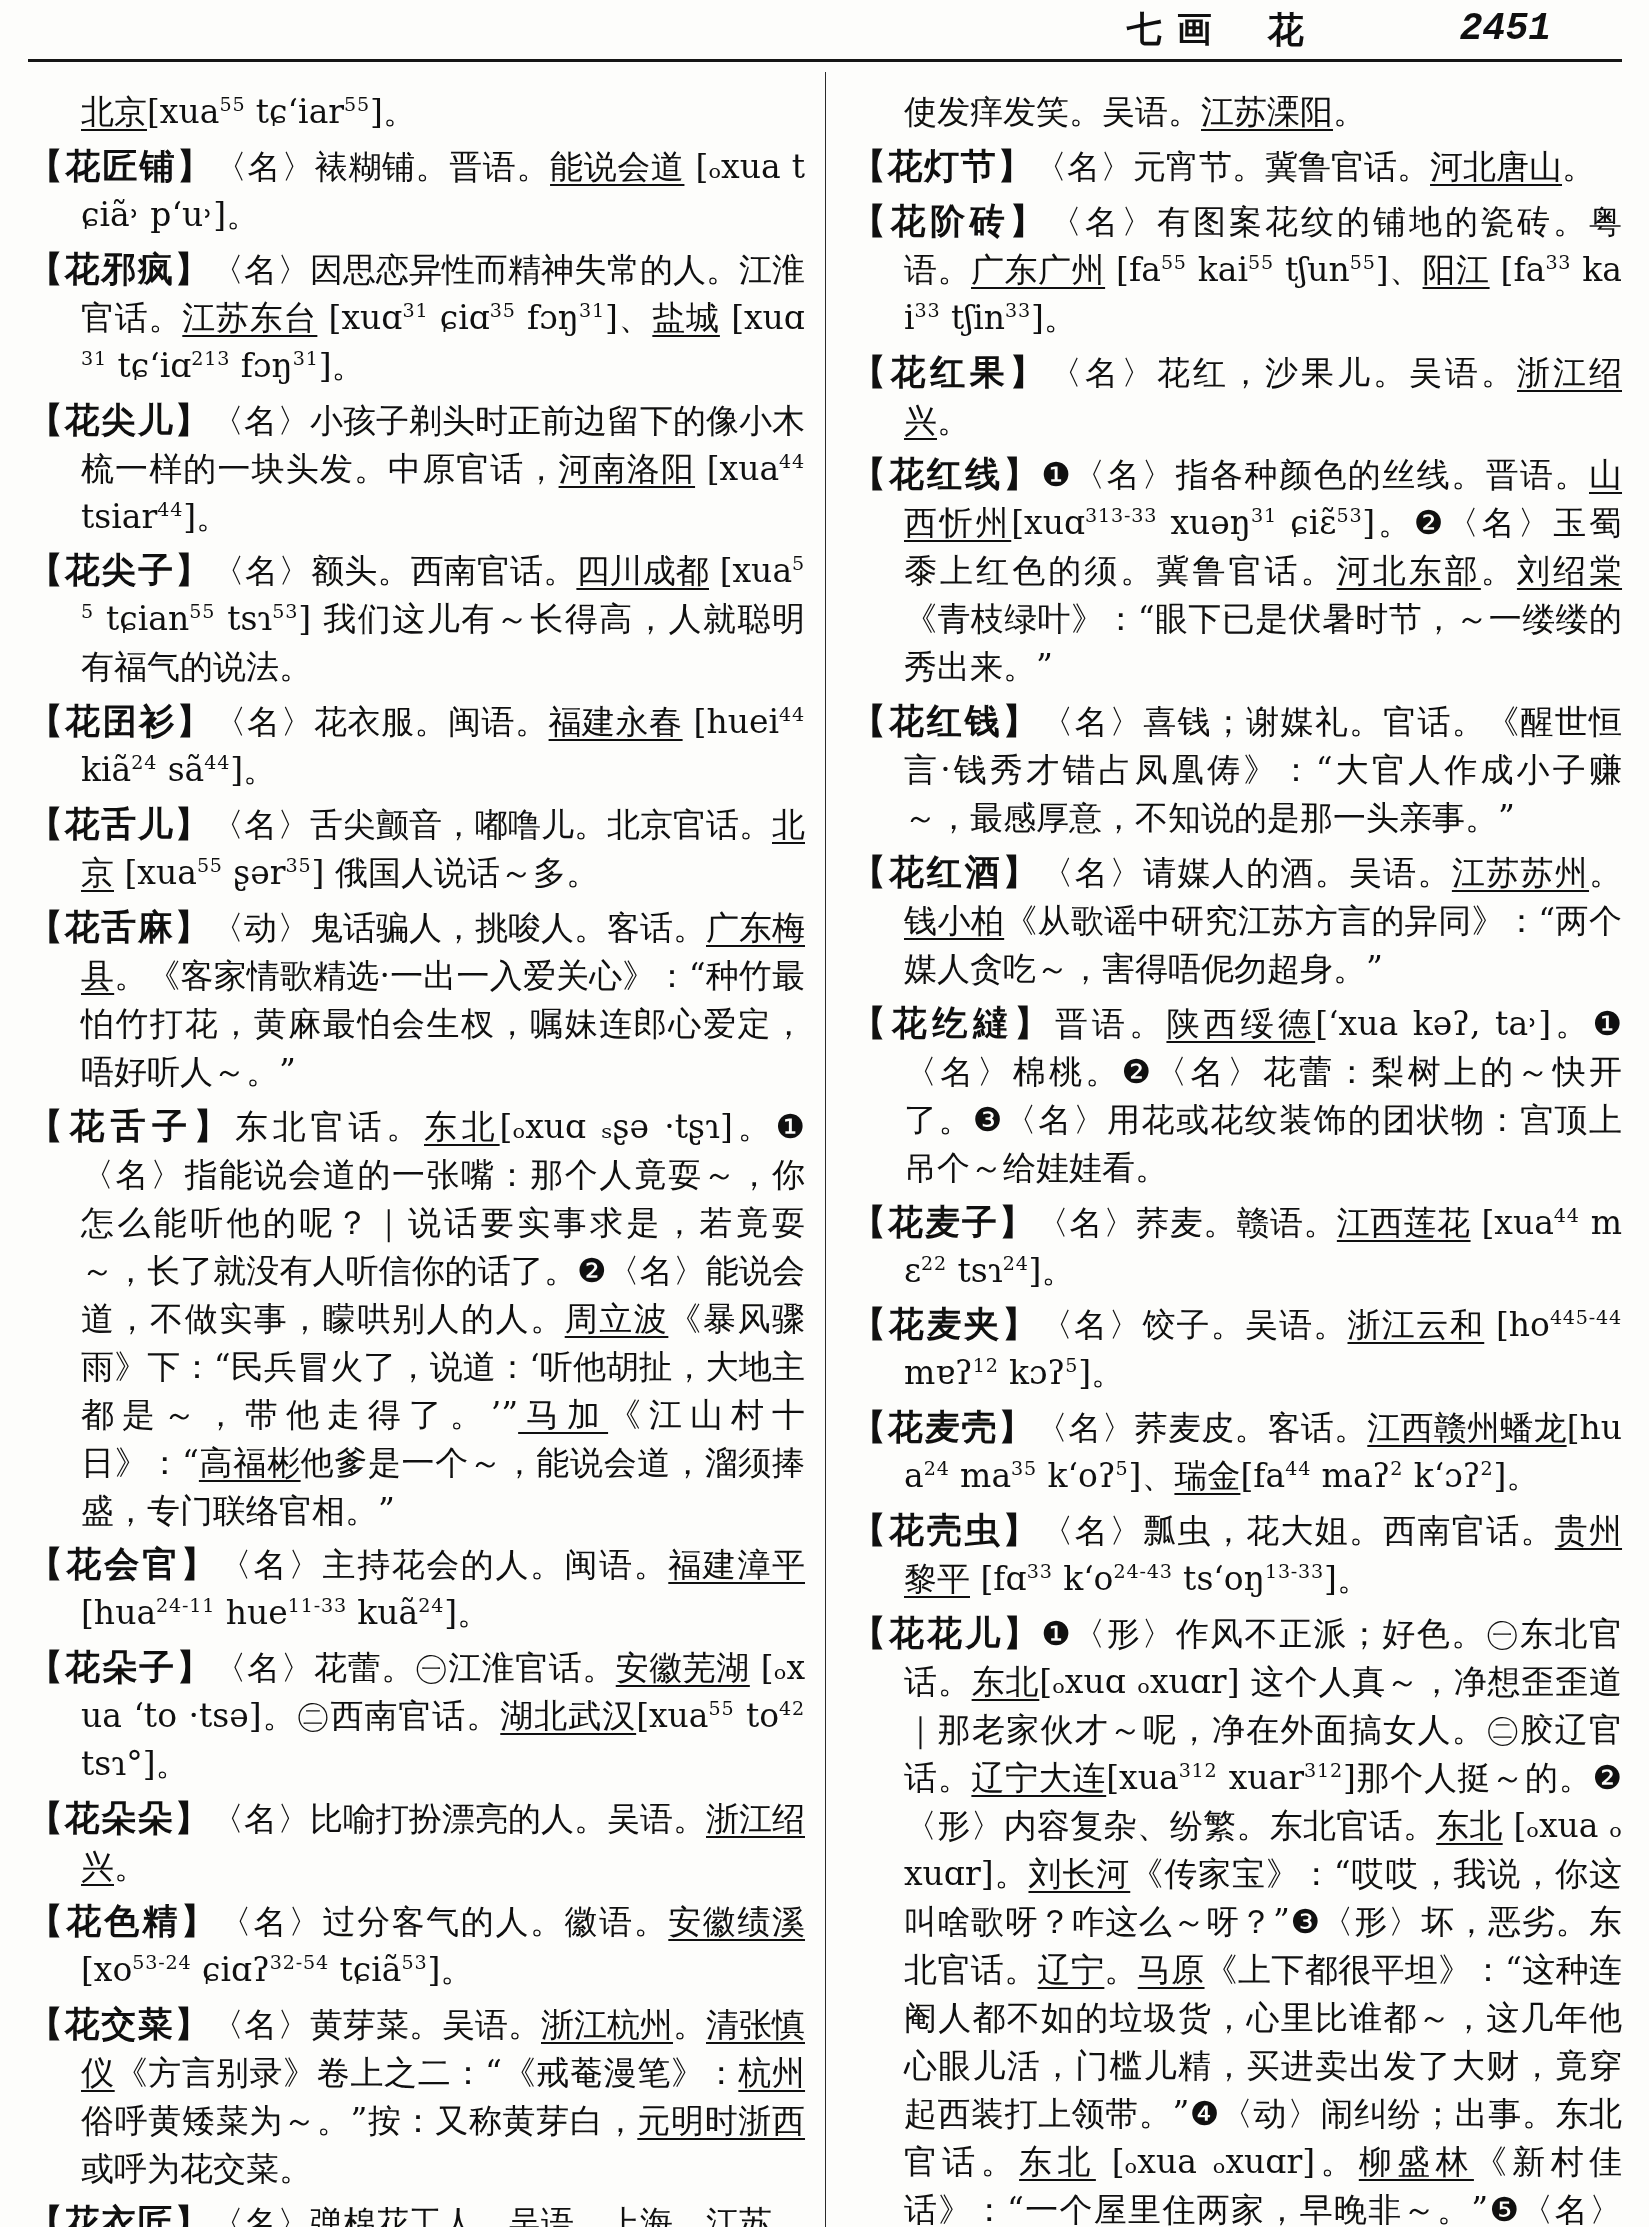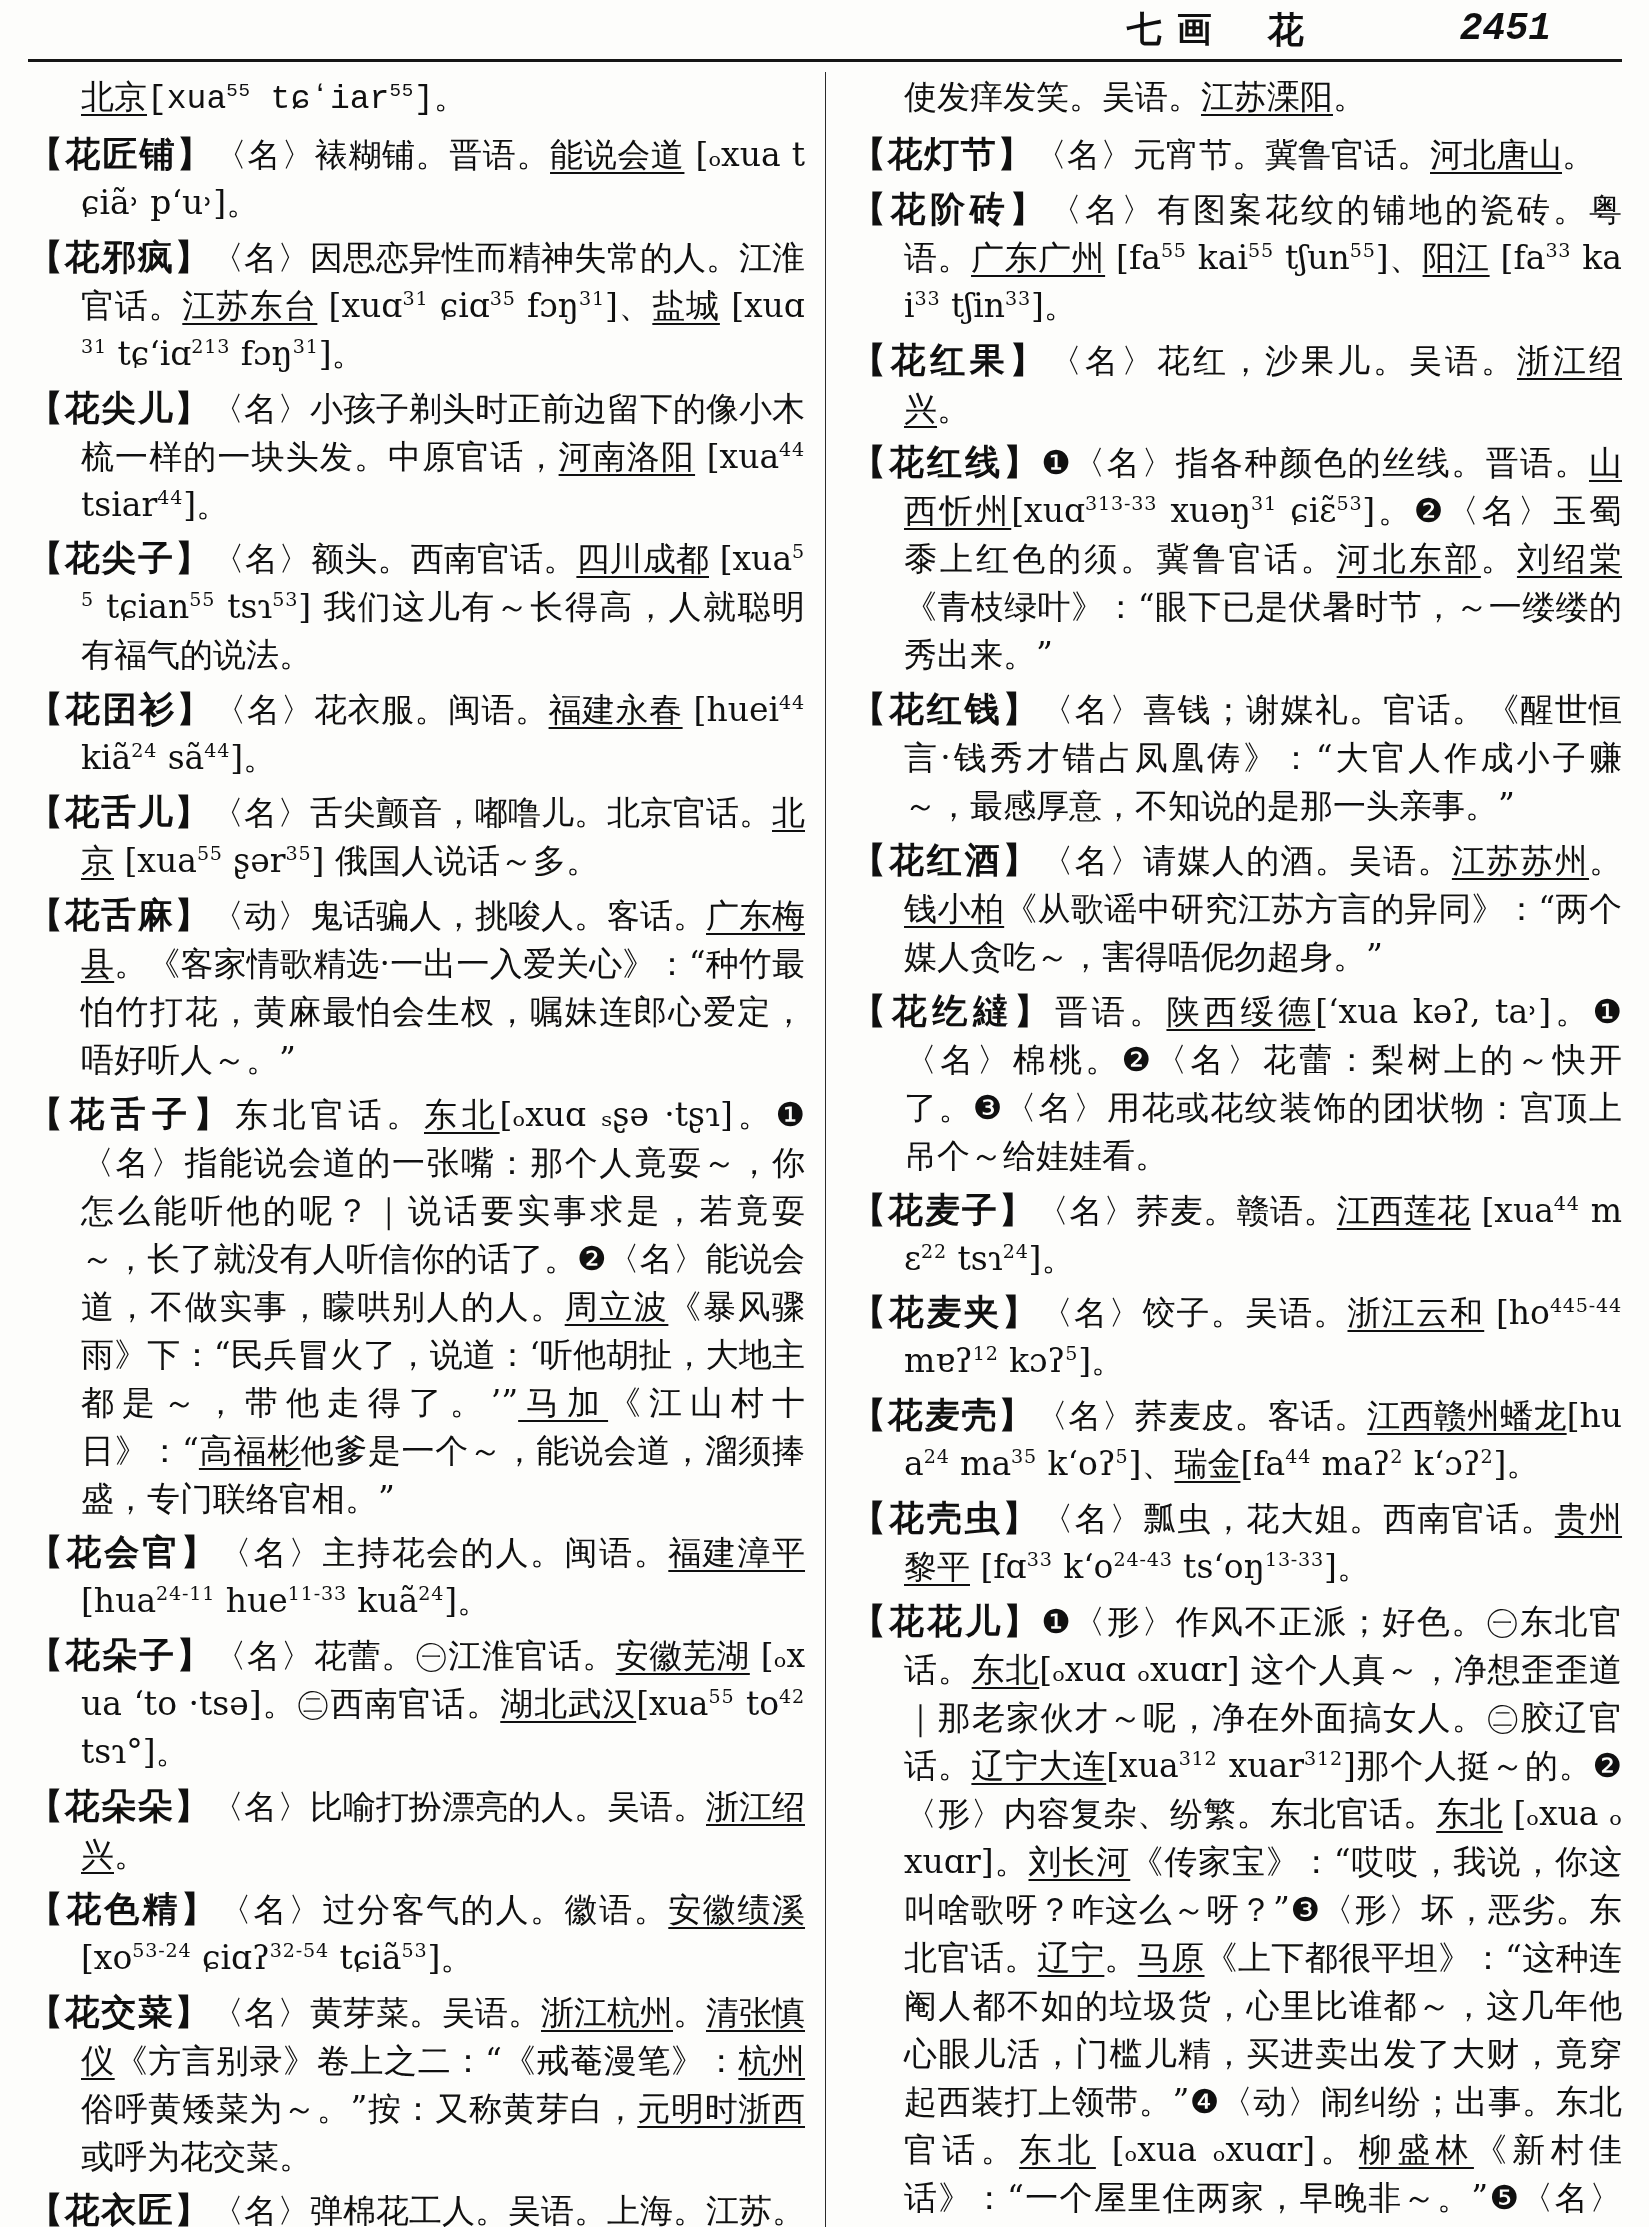--- a/index.html
+++ b/index.html
@@ -22,21 +22,21 @@
   .columns{display:flex;align-items:stretch;padding-top:10px;}
   .col{width:50%;box-sizing:border-box;}
   .col-left{padding-right:20px;}
   .col-right{border-left:1.6px solid #2a2a2a;padding-left:25px;}
   .entry{
     text-align:justify;
     padding-left:53px;text-indent:-53px;
     margin:0 0 5.8px 0;
     word-break:break-all;
   }
-  .entry.cont{text-indent:0;margin-top:4px;font-family:Liberation Mono, monospace;}
+  .entry.cont{text-indent:0;margin-top:16px;}
   .headword{font-weight:700;font-size:35px;letter-spacing:1.6px;}
   .entry-body sup{font-size:58%;line-height:0;vertical-align:super;letter-spacing:0.8px;}
   .entry-body u{text-decoration:underline;text-decoration-thickness:2.1px;text-underline-offset:5.8px;}
 </style>
 </head>
 <body>
 
 <div class="page">
   <div class="header-row">
     <span class="hdr-section">七画</span>

